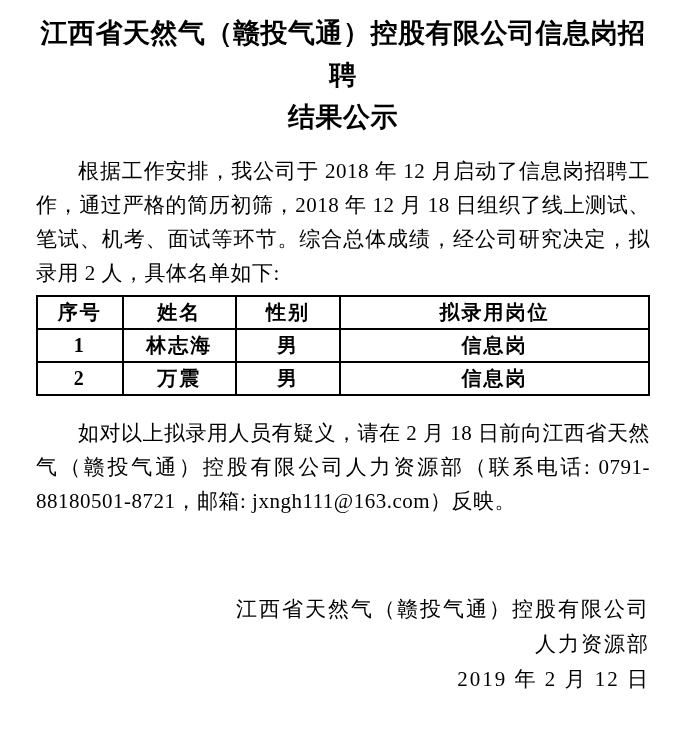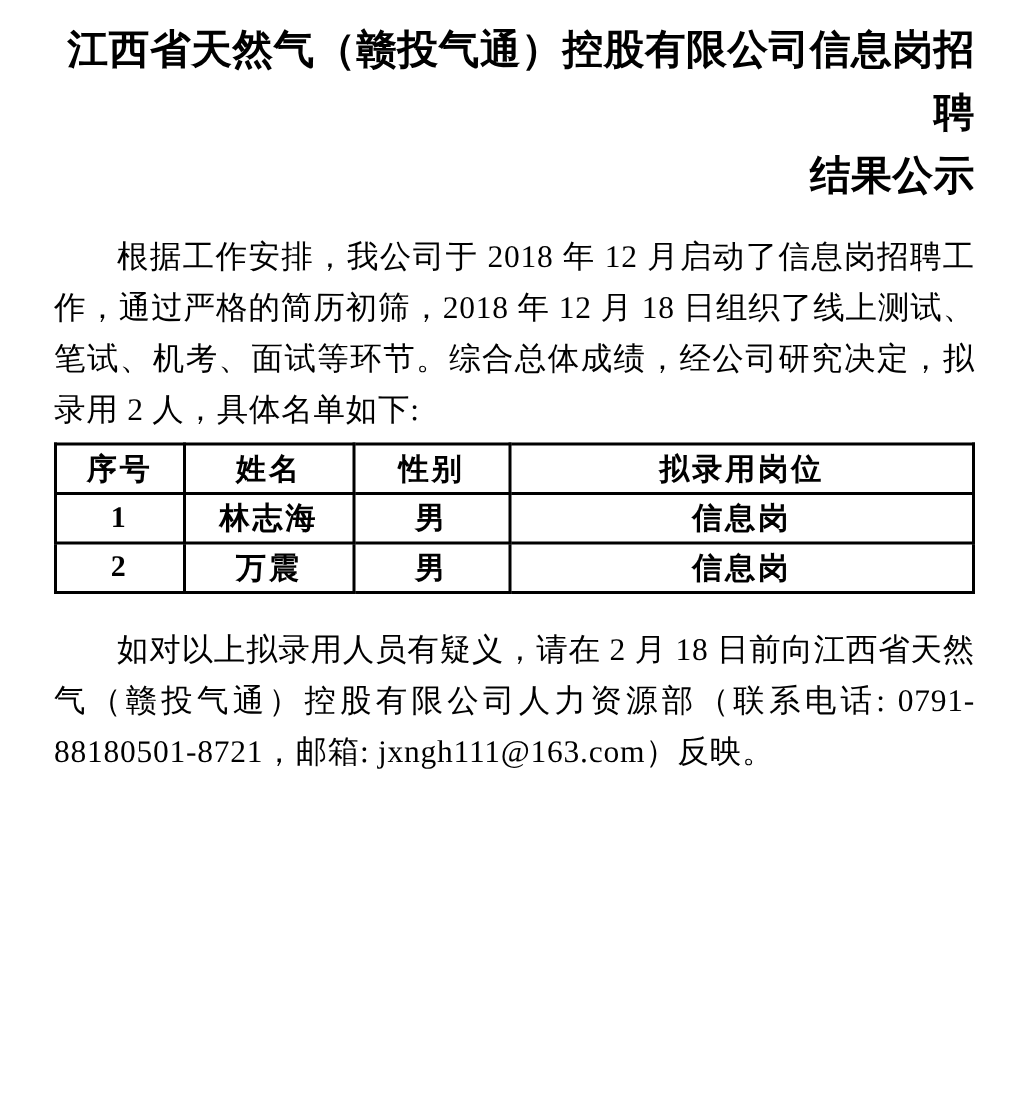--- a/index.html
+++ b/index.html
@@ -15,21 +15,21 @@
     font-family: "Liberation Serif", "DejaVu Serif", serif;
   }
   .doc-title {
     font-family: "Liberation Sans", "DejaVu Sans", sans-serif;
     font-weight: bold;
     font-size: 27px;
     line-height: 42px;
     text-align: center;
     letter-spacing: 0.5px;
   }
-  .doc-title .title-line { display: block; text-align: right; }
+  .doc-title .title-line { display: block; }
   .body-para {
     font-size: 21px;
     line-height: 34px;
     text-align: justify;
     text-indent: 2em;
     letter-spacing: 0.5px;
   }
   .para-intro { margin-top: 16px; }
   .para-objection { margin-top: 20px; }
   table.hire-table {
@@ -99,14 +99,19 @@
         <td>2</td>
         <td>万震</td>
         <td>男</td>
         <td>信息岗</td>
       </tr>
     </tbody>
   </table>
 
   <p class="body-para para-objection">如对以上拟录用人员有疑义，请在 2 月 18 日前向江西省天然气（赣投气通）控股有限公司人力资源部（联系电话: 0791-88180501-8721，邮箱: jxngh111@163.com）反映。</p>
 
+  <div class="signature">
+    <div>江西省天然气（赣投气通）控股有限公司</div>
+    <div>人力资源部</div>
+    <div>2019 年 2 月 12 日</div>
+  </div>
 
 </div>
 
 </body></html>

